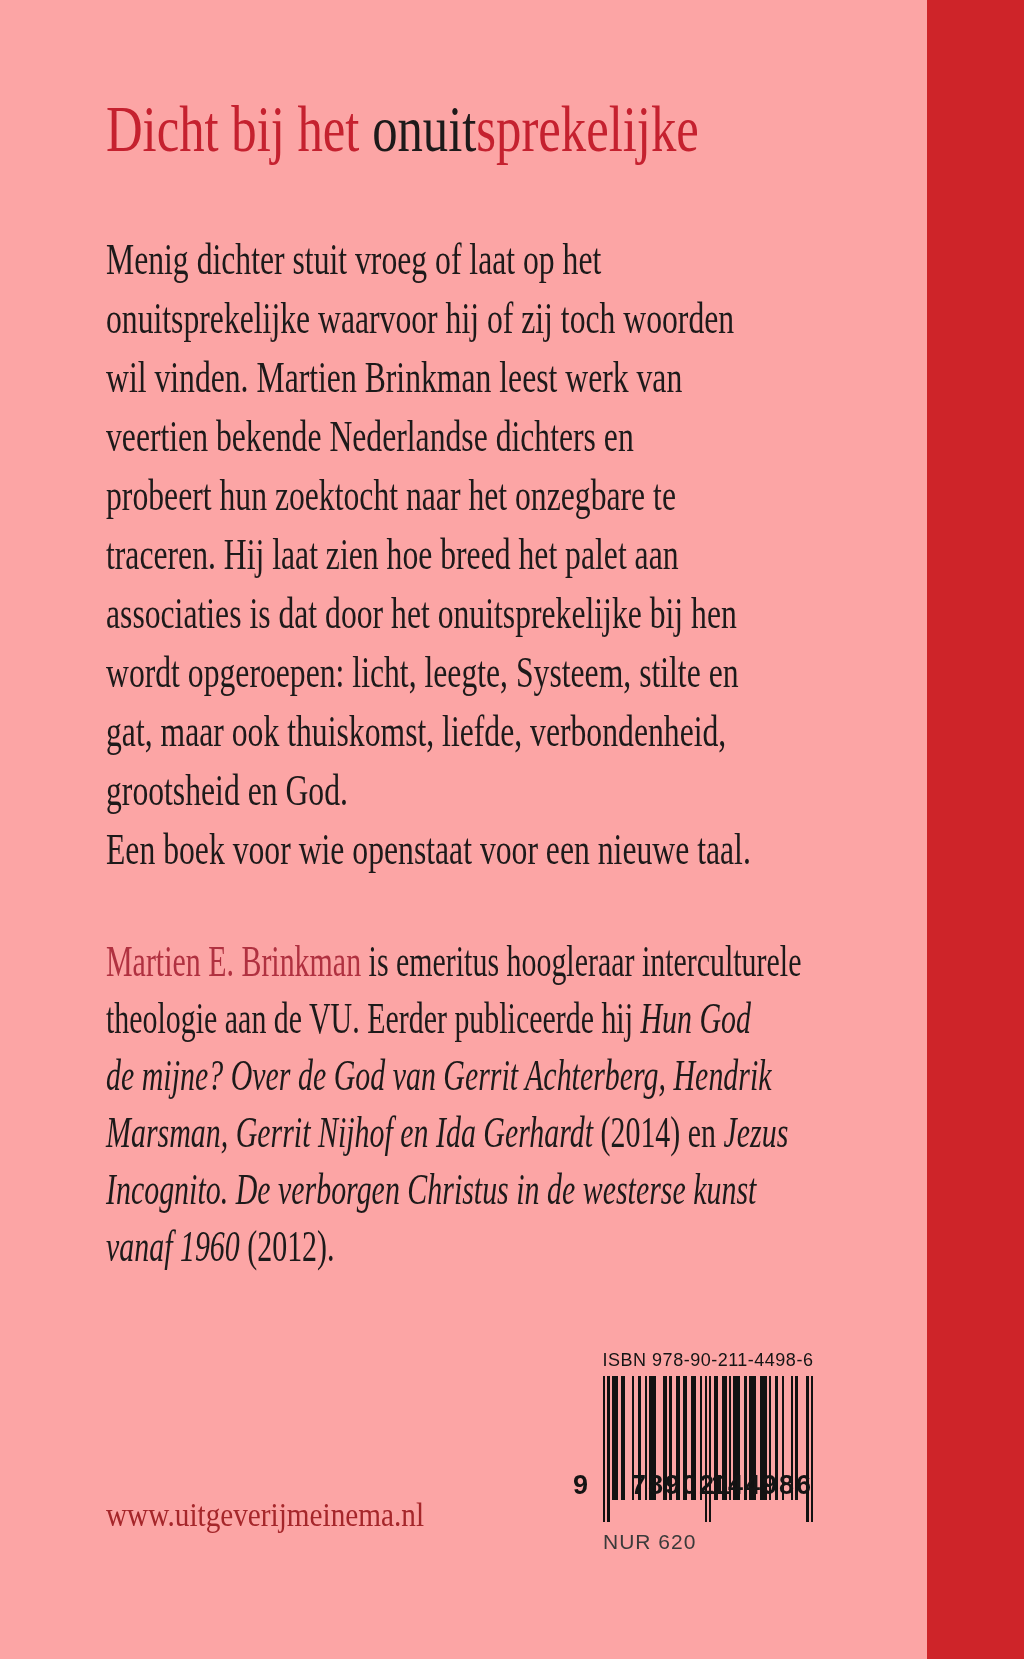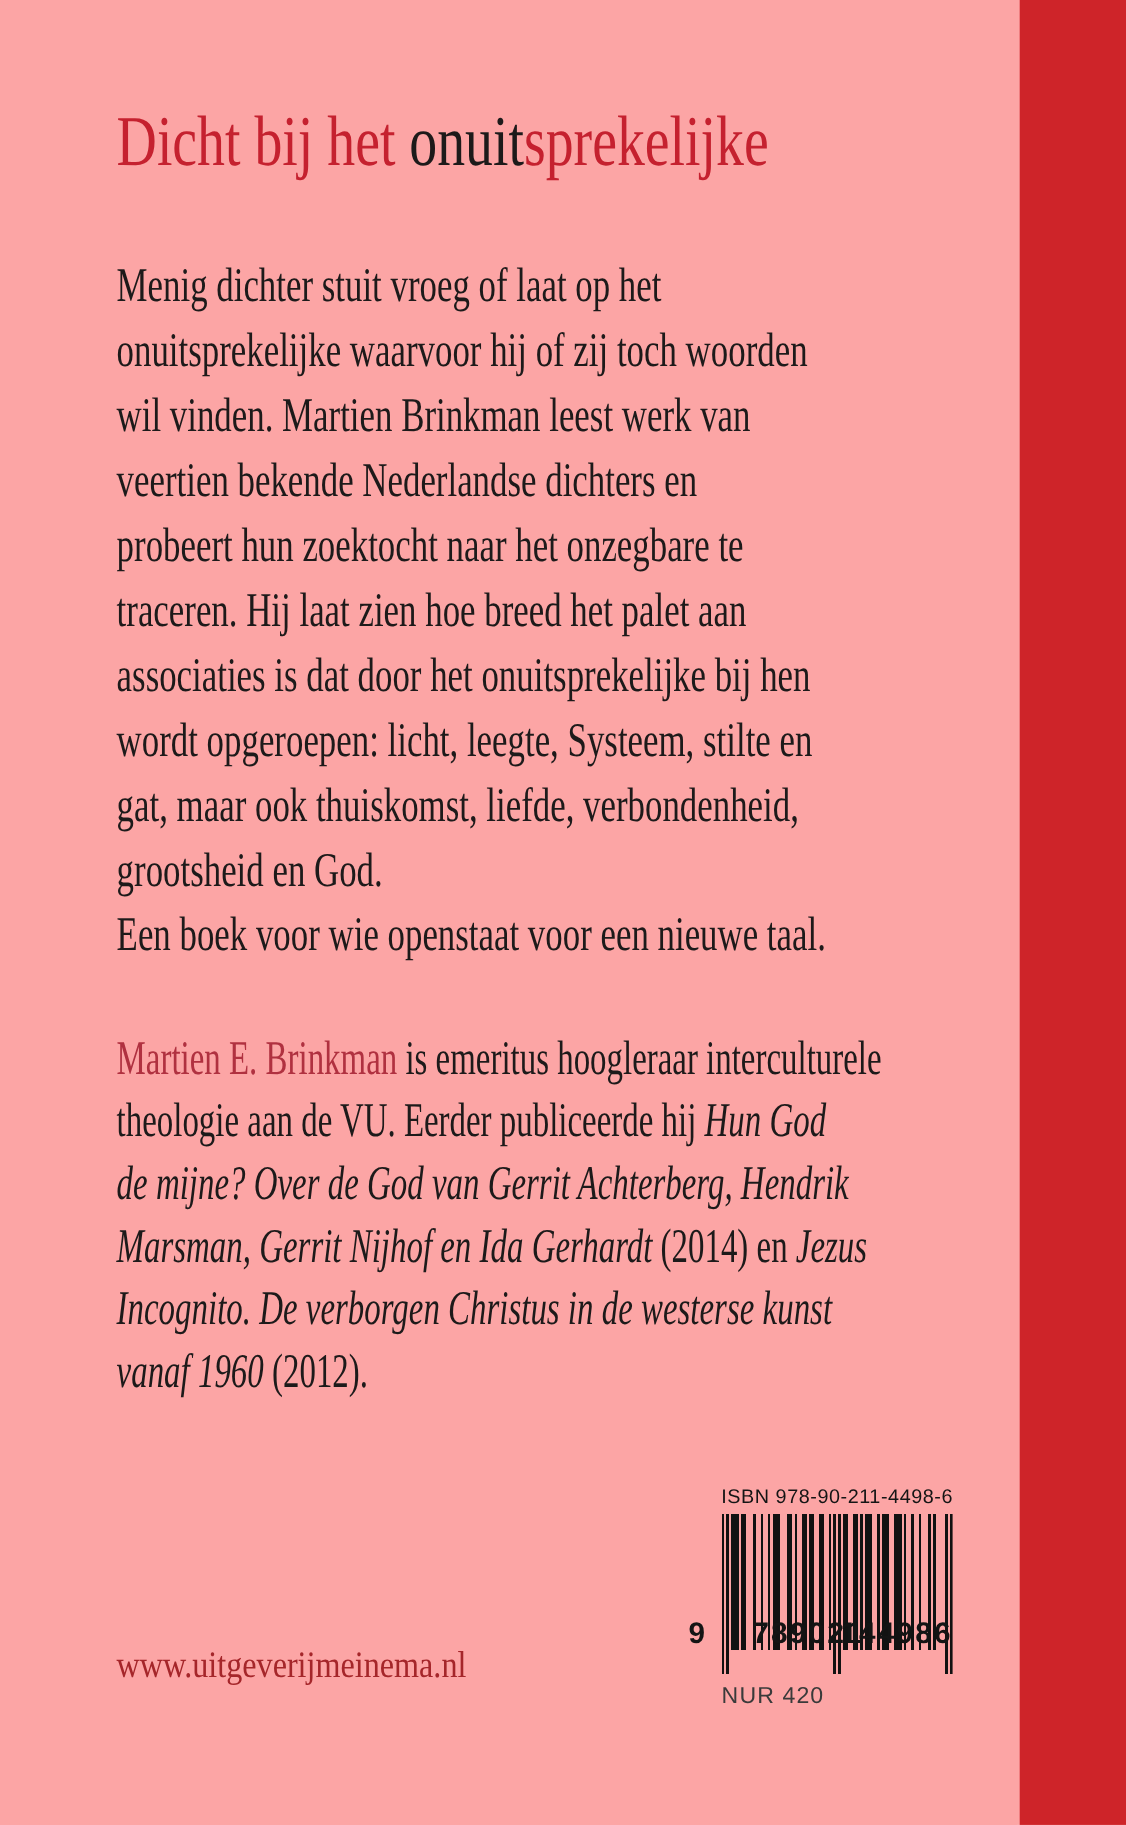--- a/index.html
+++ b/index.html
@@ -32,21 +32,21 @@
     white-space:nowrap;transform:scaleX(.68);transform-origin:0 0;
   }
   .bio .seg-name{color:var(--name-red,#b03140);}
   .bio .seg-italic{font-style:italic;}
   .website{
     position:absolute;left:106px;top:1496px;
     font-size:34px;color:var(--web-red,#a5262a);
     white-space:nowrap;transform:scaleX(.86);transform-origin:0 0;
   }
   .isbn-block{
-    position:absolute;left:656px;top:1350px;width:210px;height:220px;
+    position:absolute;left:603px;top:1350px;width:210px;height:220px;
     font-family:"Liberation Sans", sans-serif;color:#141414;
   }
   .isbn-label{
     position:absolute;top:0;left:-6px;width:222px;
     font-size:18px;letter-spacing:.5px;text-align:center;white-space:nowrap;
   }
   .barcode-svg{position:absolute;left:0;top:26px;}
   .bc-digit{
     position:absolute;font-weight:700;font-size:27px;line-height:27px;
     font-family:"Liberation Sans", sans-serif;
@@ -138,18 +138,18 @@
         <rect x="172.42" y="0" width="2.21" height="124" fill="#121212"></rect>
         <rect x="179.05" y="0" width="2.21" height="124" fill="#121212"></rect>
         <rect x="187.89" y="0" width="2.21" height="124" fill="#121212"></rect>
         <rect x="192.32" y="0" width="2.21" height="124" fill="#121212"></rect>
         <rect x="203.37" y="0" width="2.21" height="146" fill="#121212"></rect>
         <rect x="207.79" y="0" width="2.21" height="146" fill="#121212"></rect>
       </svg>
     <div class="bc-digit bc-lead">9</div>
     <div class="bc-digit bc-g1">789021</div>
     <div class="bc-digit bc-g2">144986</div>
-    <div class="nur">NUR 420</div>
+    <div class="nur">NUR 620</div>
   </div>
 
   <div class="website">www.uitgeverijmeinema.nl</div>
 
 </div>
 
 </body></html>

